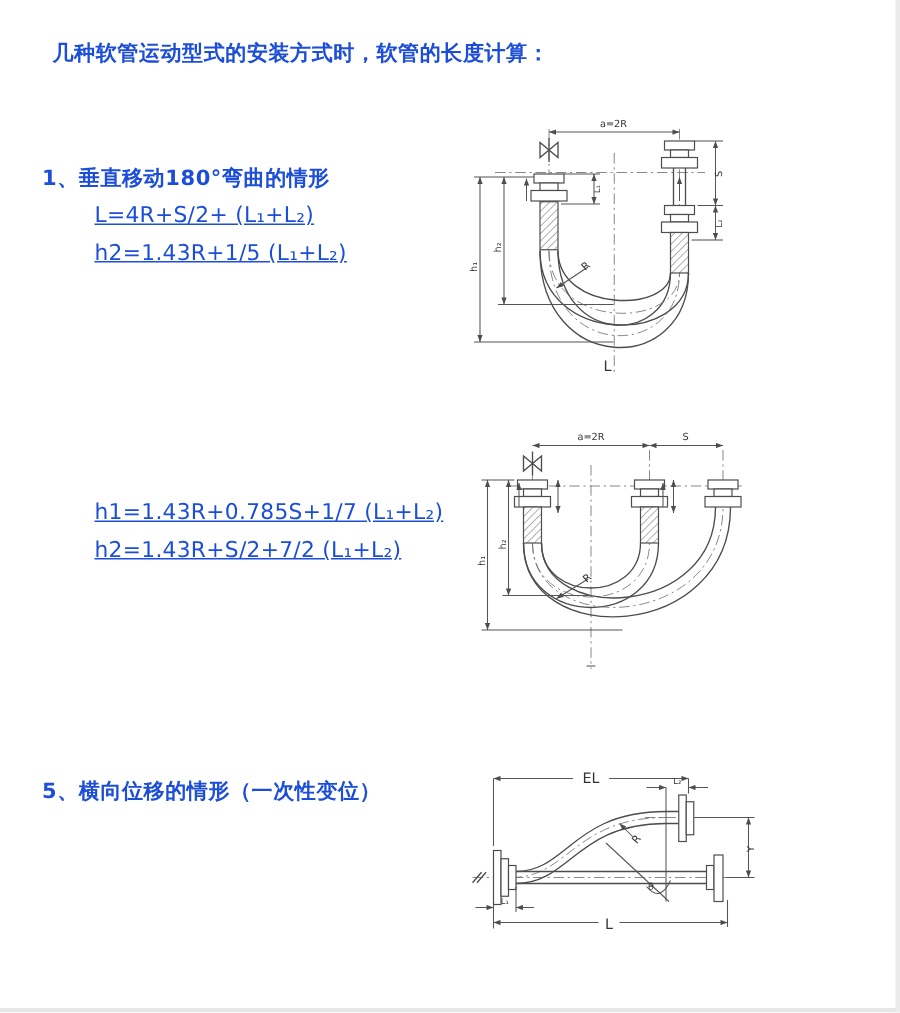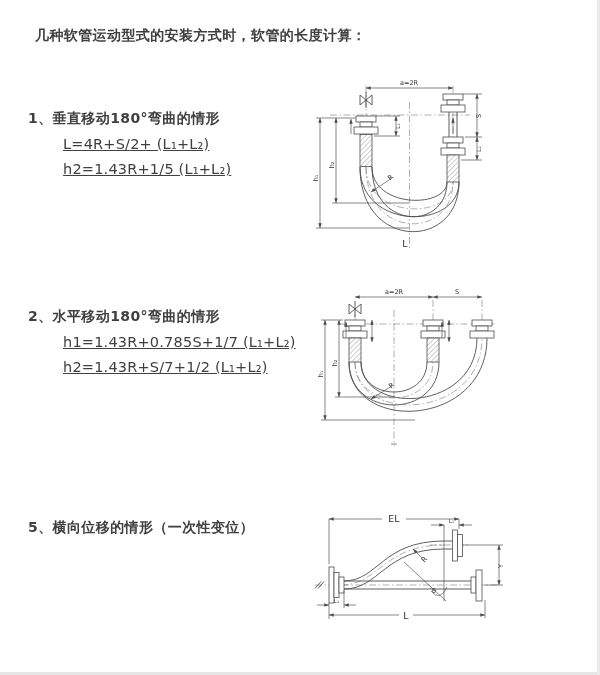--- a/index.html
+++ b/index.html
@@ -1,18 +1,18 @@
 <!DOCTYPE html>
 <html><head>
 <meta charset="utf-8">
 <style>
   html,body{margin:0;padding:0;background:#ffffff;}
   .page{
     position:relative;width:600px;height:675px;background:#fff;overflow:hidden;
-    font-family:"DejaVu Sans","Liberation Sans",sans-serif;color:#404040;
+    font-family:"DejaVu Sans","Liberation Sans",sans-serif;color:#1d4ed8;
     box-shadow:inset -3px 0 0 #ebebeb, inset 0 -3px 0 #e6e6e6;
   }
   .title{position:absolute;left:35px;top:27px;font-size:14px;font-weight:bold;letter-spacing:.4px;}
   .heading{position:absolute;left:28px;font-size:14px;font-weight:bold;letter-spacing:.4px;}
   .formulas{position:absolute;left:63px;font-size:14.5px;line-height:25px;letter-spacing:.2px;text-decoration:underline;}
   .formulas div{white-space:pre;}
   .diag{position:absolute;}
   
   .dln{stroke:#4d4d4d;stroke-width:.9;fill:none;}
   .dlnf{stroke:#4d4d4d;stroke-width:.8;fill:#ffffff;}
@@ -30,24 +30,23 @@
 <div class="page">
 
   <div class="title">几种软管运动型式的安装方式时，软管的长度计算：</div>
 
   <div class="heading" style="top:110px">1、垂直移动180°弯曲的情形</div>
   <div class="formulas" style="top:132px">
     <div>L=4R+S/2+ (L₁+L₂)</div>
     <div>h2=1.43R+1/5 (L₁+L₂)</div>
   </div>
 
-  <div class="heading" style="top:308px">2、水平移动180°弯曲的情形</div>
   <div class="formulas" style="top:330px">
     <div>h1=1.43R+0.785S+1/7 (L₁+L₂)</div>
-    <div>h2=1.43R+S/7+1/2 (L₁+L₂)</div>
+    <div>h2=1.43R+S/2+7/2 (L₁+L₂)</div>
   </div>
 
   <div class="heading" style="top:519px">5、横向位移的情形（一次性变位）</div>
 
   <svg class="diag" style="left:310px;top:72px" width="284" height="186" viewBox="0 0 284 186">
     <defs>
       <marker id="d1a" viewBox="0 0 8 6" refX="8" refY="3" markerWidth="9" markerHeight="5" orient="auto-start-reverse">
         <path d="M0,0 L8,3 L0,6 Z" fill="#4d4d4d"></path>
       </marker>
       <pattern id="d1p" patternUnits="userSpaceOnUse" width="3.5" height="3.5" patternTransform="rotate(45)">

